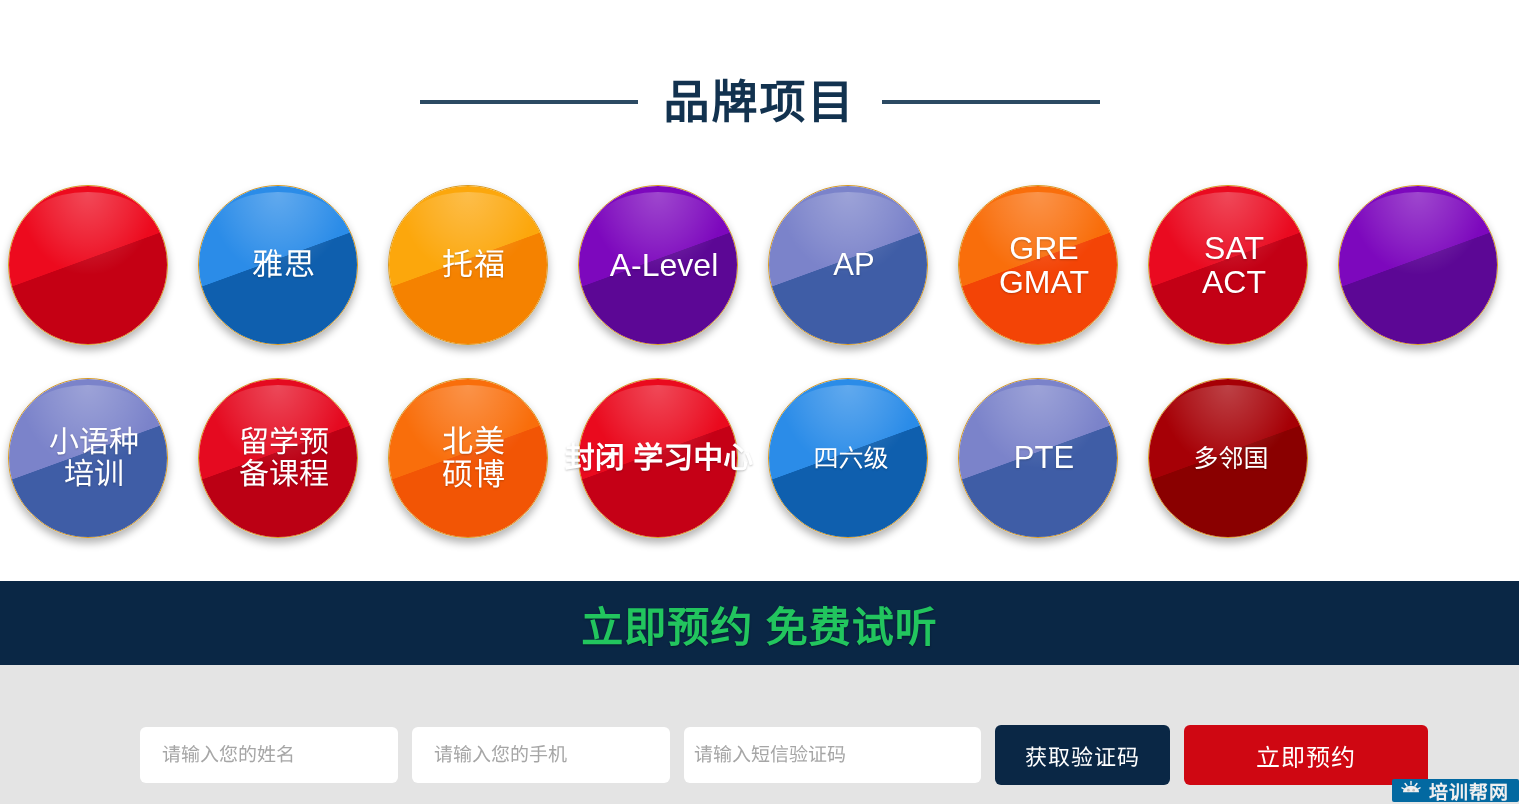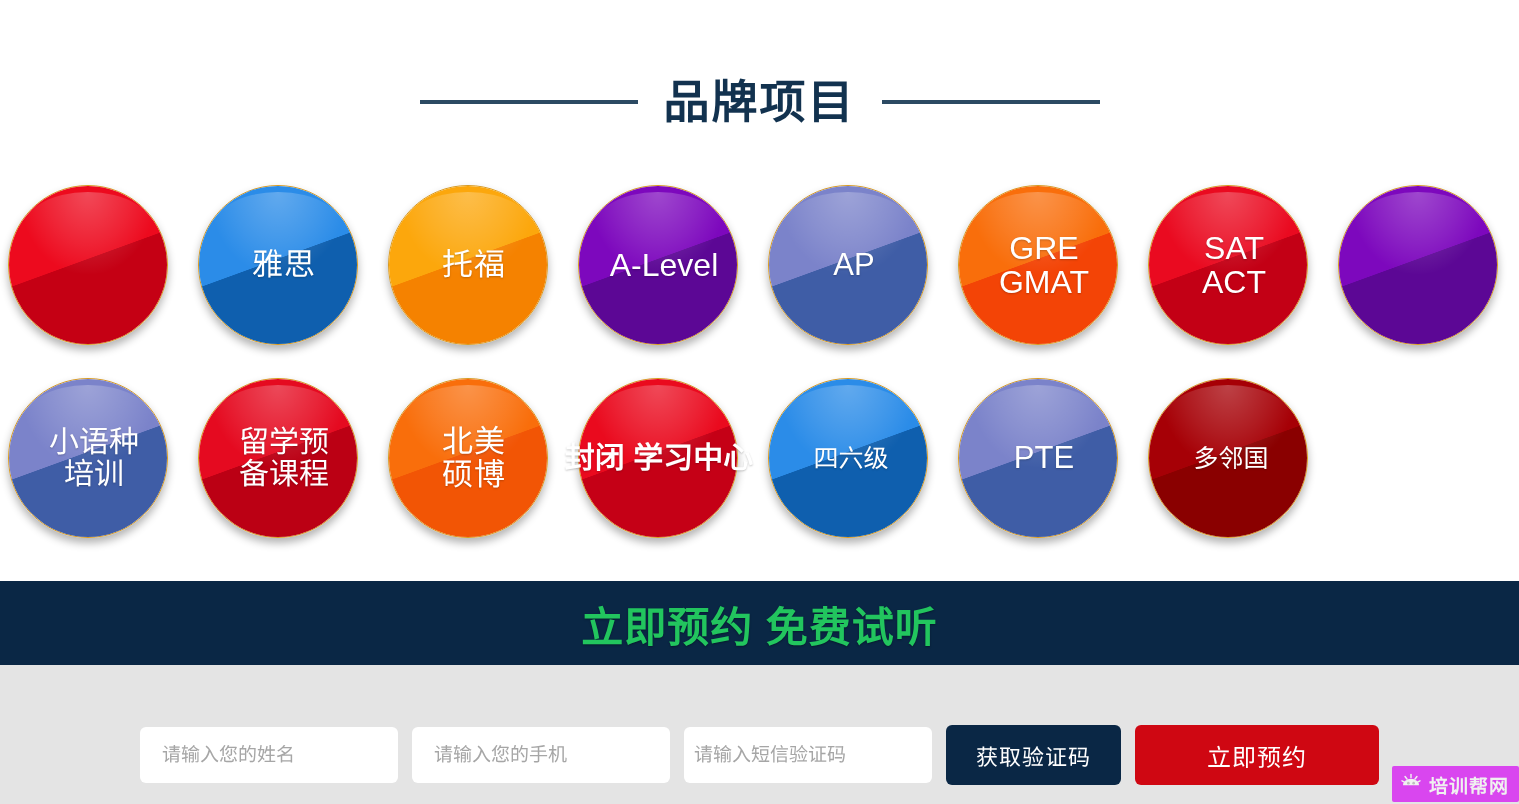--- a/index.html
+++ b/index.html
@@ -148,41 +148,41 @@
     background: #ffffff;
     border: none;
     border-radius: 6px;
     padding: 0 22px;
     font-size: 19px;
     color: #3a3a3a;
     font-family: "Liberation Sans", "DejaVu Sans", sans-serif;
     outline: none;
   }
   .field::placeholder { color: #a6a6a6; }
-  .field.code { width: 248px; padding-left: 10px; }
+  .field.code { width: 297px; padding-left: 10px; }
   .btn {
     height: 60px;
     border: none;
     border-radius: 6px;
     color: #ffffff;
     font-size: 22px;
     font-family: "Liberation Sans", "DejaVu Sans", sans-serif;
     cursor: pointer;
     letter-spacing: 1px;
   }
   .btn-code   { width: 175px; background: #0a2745; }
   .btn-submit { width: 244px; background: #cf0712; font-size: 24px; }
 
   
   .watermark {
     position: absolute;
     right: 0px;
     bottom: 2px;
-    height: 36px;
-    background: #d946ef;
+    height: 23px;
+    background: #0369a1;
     display: flex;
     align-items: center;
     gap: 7px;
     padding: 0 10px 0 8px;
     border-radius: 2px;
   }
   .watermark .wm-text {
     color: #f0f0f0;
     font-size: 19px;
     letter-spacing: 1px;

